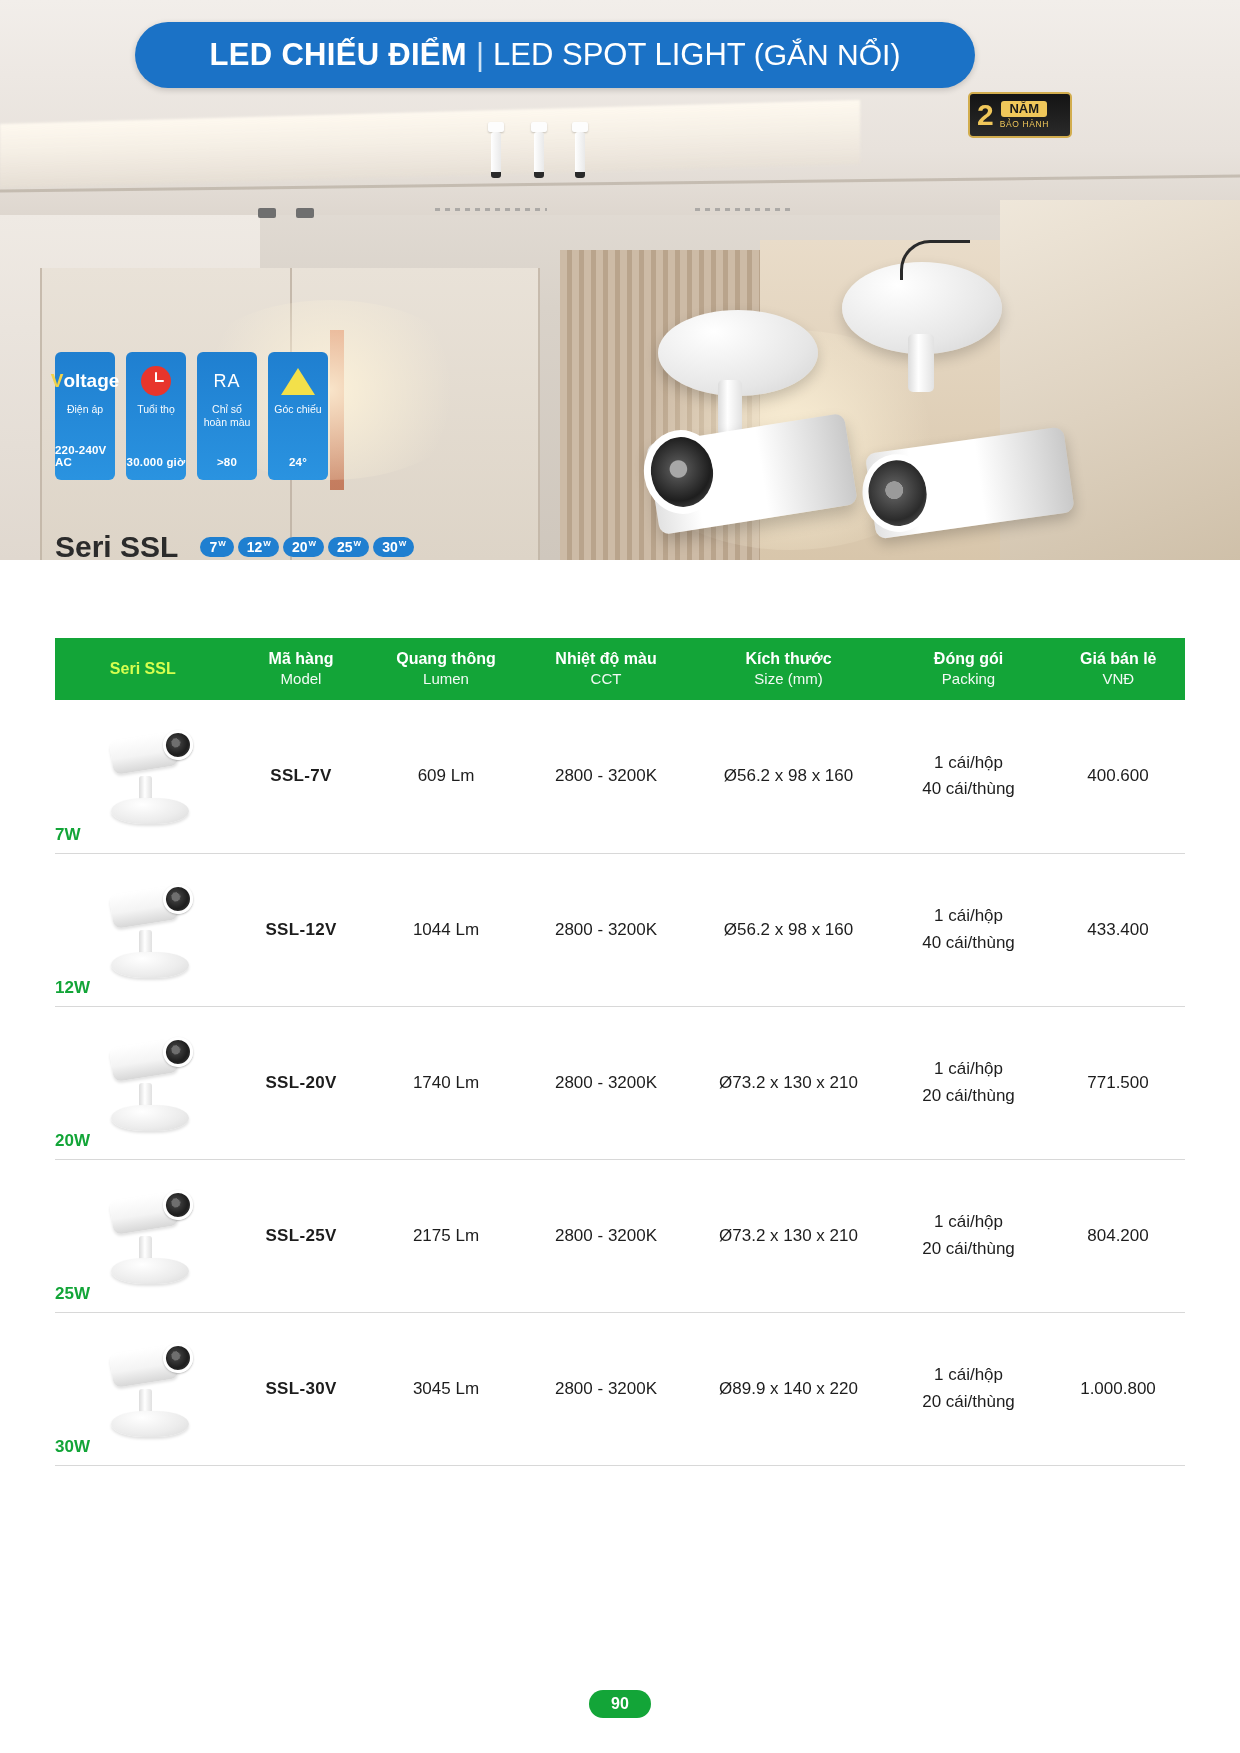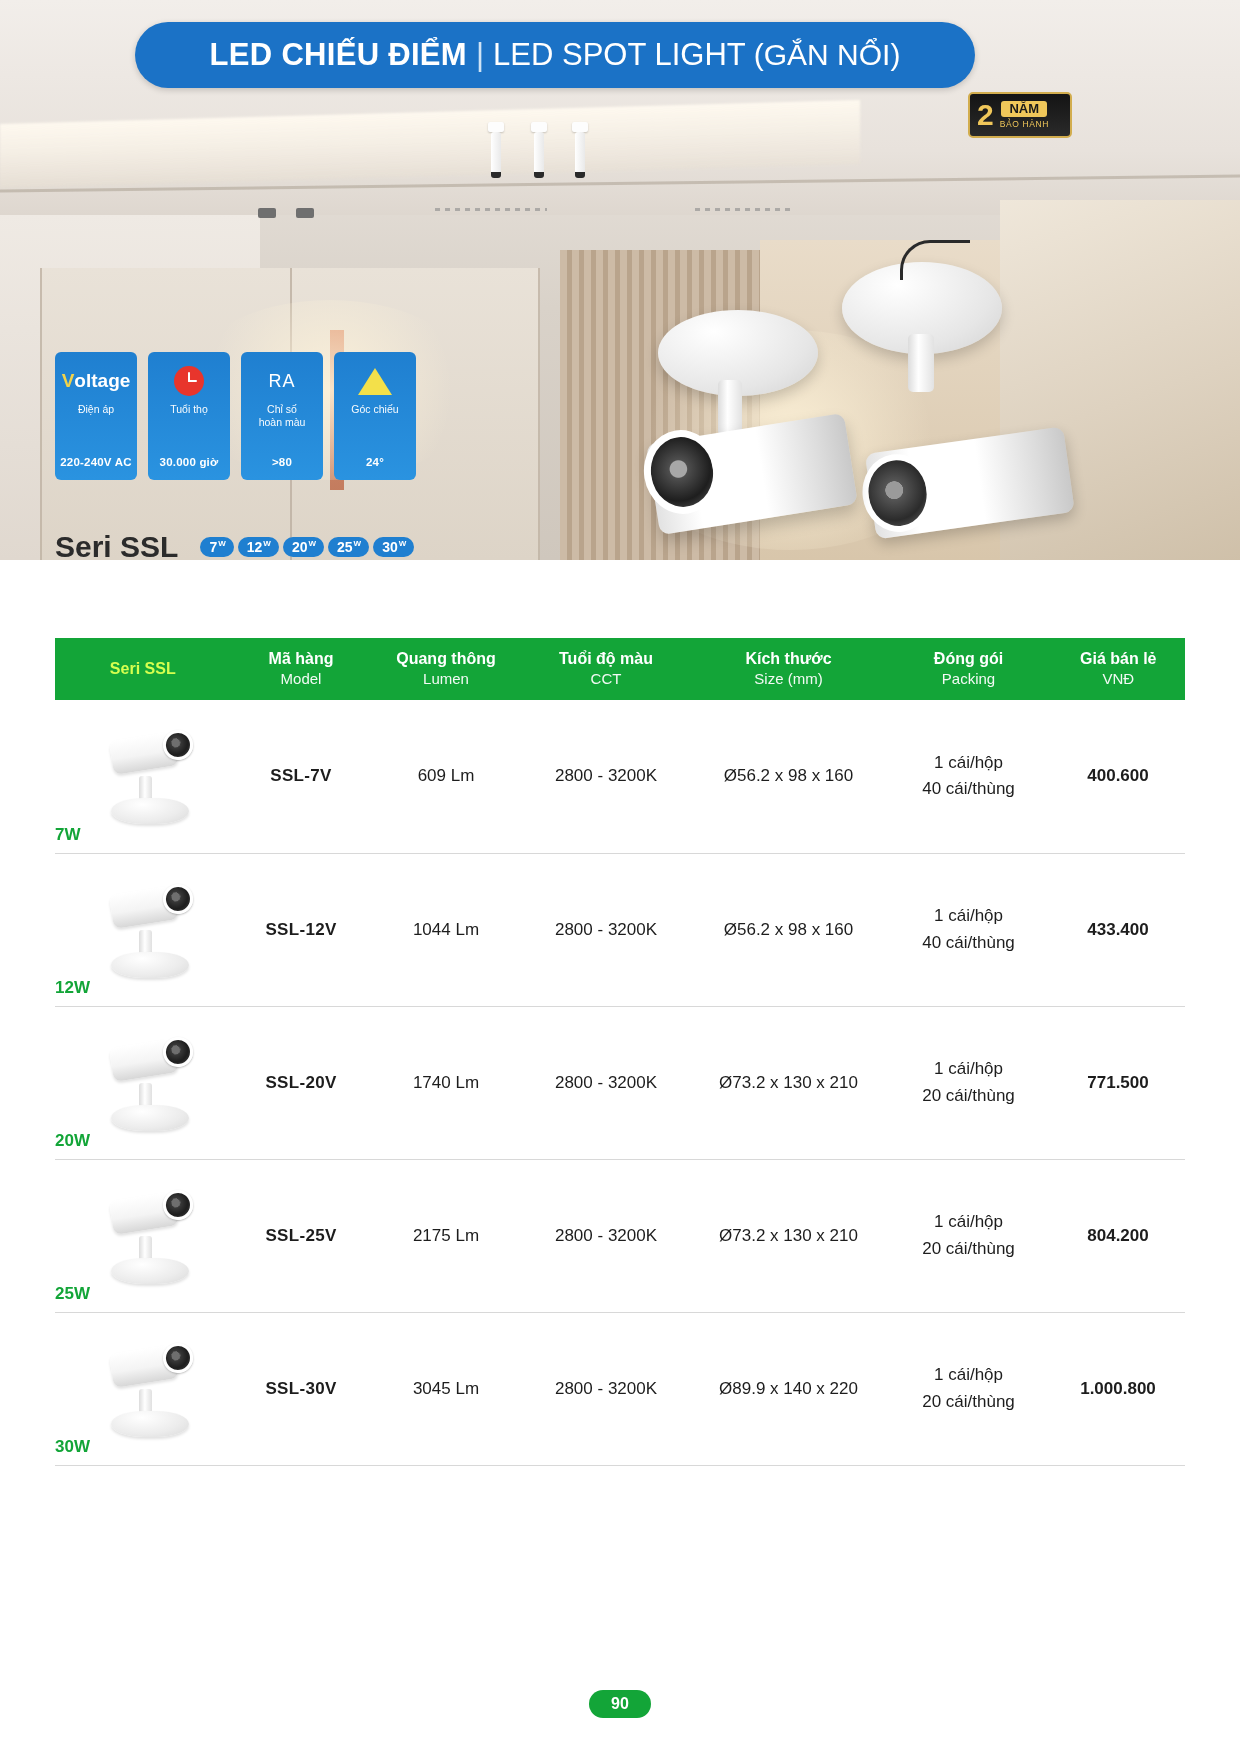--- a/index.html
+++ b/index.html
@@ -125,21 +125,21 @@
     padding:1px 8px; border-radius:3px; line-height:1.15;
   }
   .warranty .bh { color:#f0c75a; font-size:8.5px; letter-spacing:.6px; margin-top:2px; }
 
   
   .specs {
     position: absolute; left: 55px; top: 352px;
     display: flex; gap: 11px;
   }
   .spec {
-    width: 82px; height: 128px;
+    width: 60px; height: 128px;
     background: linear-gradient(180deg,#1f7fd0,#2a93e0);
     border-radius: 6px;
     display:flex; flex-direction:column; align-items:center;
     padding-top: 9px;
     color:#fff;
   }
   .spec .ic { height: 40px; display:flex; align-items:center; justify-content:center; }
   .spec .lbl { font-size: 10.5px; text-align:center; line-height:1.25; margin-top:2px; opacity:.97; }
   .spec .val { font-size: 11.5px; font-weight:700; margin-top: auto; margin-bottom: 12px; letter-spacing:.2px;}
   .volt-txt { font-weight:700; font-size:19px; }
@@ -208,21 +208,21 @@
   table.spec-table tbody td {
     border-bottom: 1px solid #d8d8d8;
     padding: 0;
     text-align:center;
     font-size: 17px;
     color:#1d1d1d;
     height: 153px;
     vertical-align: middle;
   }
   td.model { font-weight: 700; font-size: 18px; letter-spacing:.3px; }
-  td.price { font-weight: 700; color:#e1141c; font-size: 18px; }
+  td.price { font-weight: 400; color:#e1141c; font-size: 18px; }
   td.pack .p1, td.pack .p2 { line-height: 1.55; }
   td.imgcell { width: 176px; position: relative; }
   .wlabel {
     position:absolute; left: 0; bottom: 8px;
     color:#13a538; font-weight: 700; font-size: 17px;
   }
 
   
   .thumb { position: relative; width: 120px; height: 108px; margin: 0 auto; }
   .thumb .tbase {
@@ -414,21 +414,21 @@
         </th>
         <th style="width:140px;">
           <span>Mã hàng</span>
           <span class="sub">Model</span>
         </th>
         <th style="width:150px;">
           <span>Quang thông</span>
           <span class="sub">Lumen</span>
         </th>
         <th style="width:170px;">
-          <span>Tuổi độ màu</span>
+          <span>Nhiệt độ màu</span>
           <span class="sub">CCT</span>
         </th>
         <th style="width:195px;">
           <span>Kích thước</span>
           <span class="sub">Size (mm)</span>
         </th>
         <th style="width:165px;">
           <span>Đóng gói</span>
           <span class="sub">Packing</span>
         </th>

